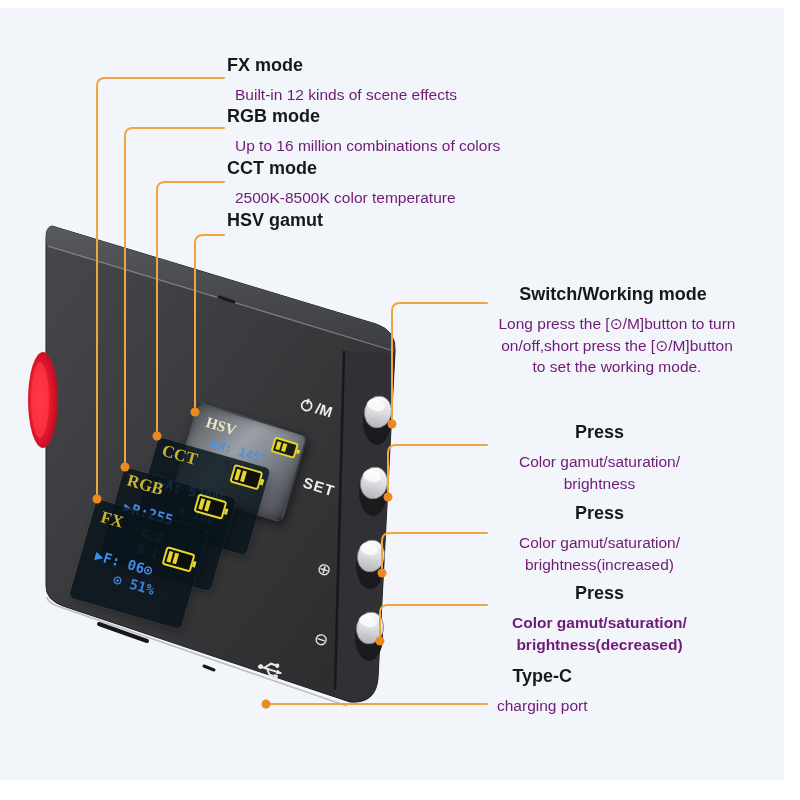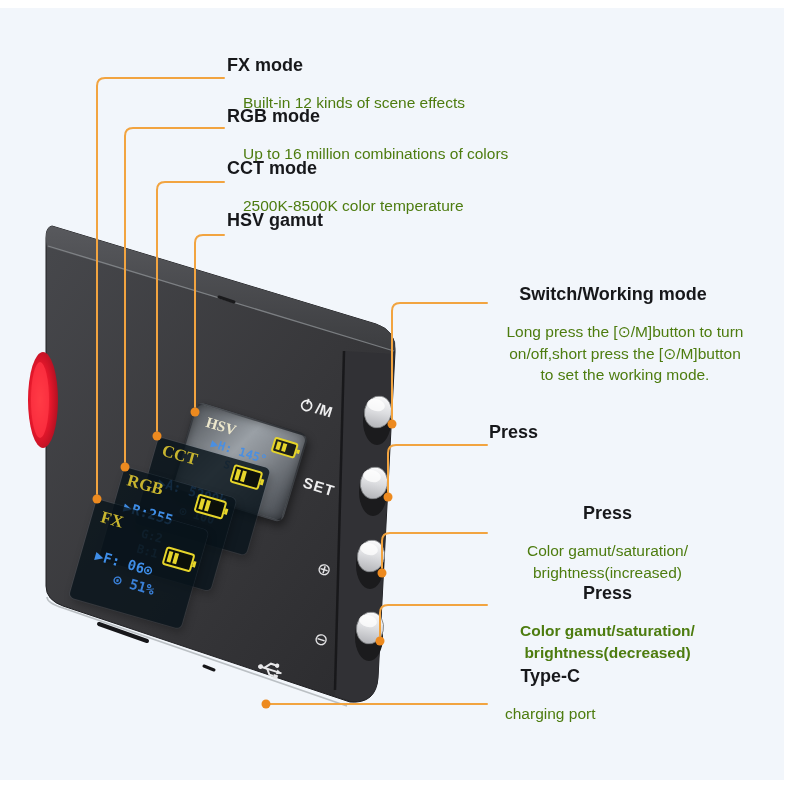--- a/index.html
+++ b/index.html
@@ -5,21 +5,21 @@
   html,body{margin:0;padding:0;}
   body{width:800px;height:800px;position:relative;background:#ffffff;
        font-family:"Liberation Sans",sans-serif;overflow:hidden;}
   .canvas{position:absolute;left:0;top:8px;width:784px;height:772px;background:#f2f6fb;}
   .abs{position:absolute;}
   svg.layer{position:absolute;left:0;top:0;width:800px;height:800px;pointer-events:none;}
 
   
   .ann{position:absolute;}
   .ann h3{margin:0 0 3px 0;font-size:18px;line-height:21px;font-weight:bold;color:#17181b;}
-  .ann p{margin:16px;font-size:15.5px;line-height:21.5px;color:#4d7c0f;}
+  .ann p{margin:8px;font-size:15.5px;line-height:21.5px;color:#701a75;}
   .mode-ann{left:227px;}
   .ctrl-ann{left:489px;text-align:center;}
 
   
   .face-lab{position:absolute;color:#ededee;font-weight:bold;z-index:6;}
   .pwr{display:flex;align-items:center;gap:3px;font-size:15px;transform:rotate(17deg);}
   .setl{font-size:15px;letter-spacing:1px;transform:rotate(17deg);}
   .circ{font-size:17px;font-weight:normal;transform:rotate(17deg);color:#e4e4e6;}
 
   
@@ -219,20 +219,21 @@
 <div class="ann mode-ann" style="top:210px;">
   <h3>HSV gamut</h3>
 </div>
 
 <div class="ann ctrl-ann" style="top:284px;width:248px;">
   <h3>Switch/Working mode</h3>
   <p style="width:240px;">Long press the [⊙/M]button to turn on/off,short press the [⊙/M]button to set the working mode.</p>
 </div>
 <div class="ann ctrl-ann" style="top:422px;">
   <h3>Press</h3>
+  <p style="width:205px;">Color gamut/saturation/ brightness</p>
 </div>
 <div class="ann ctrl-ann" style="top:503px;">
   <h3>Press</h3>
   <p style="width:205px;">Color gamut/saturation/ brightness(increased)</p>
 </div>
 <div class="ann ctrl-ann" style="top:583px;">
   <h3>Press</h3>
   <p style="width:205px;font-weight:bold;">Color gamut/saturation/ brightness(decreased)</p>
 </div>
 <div class="ann ctrl-ann" style="top:666px;">

